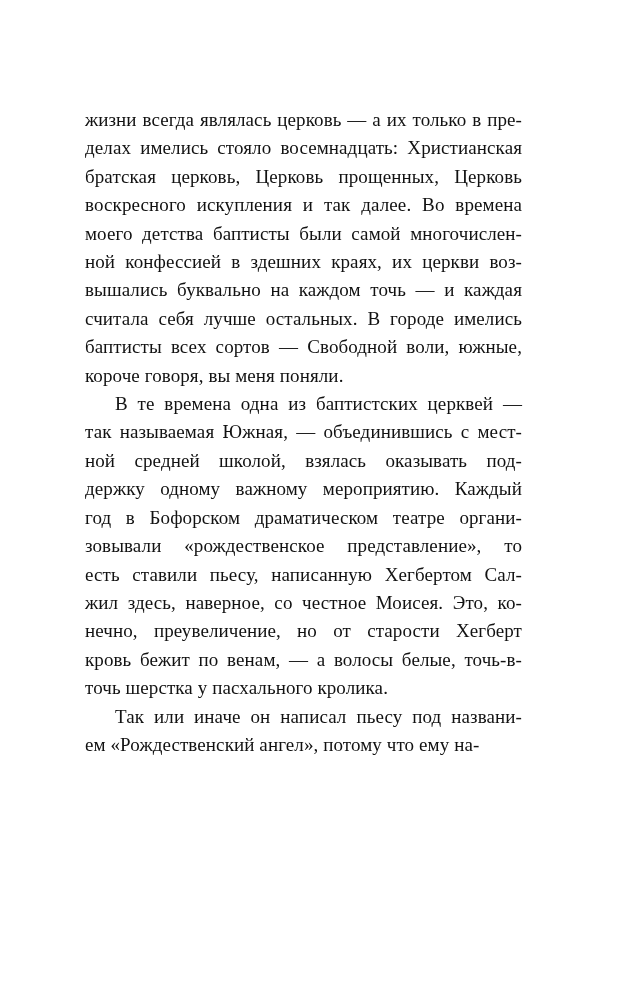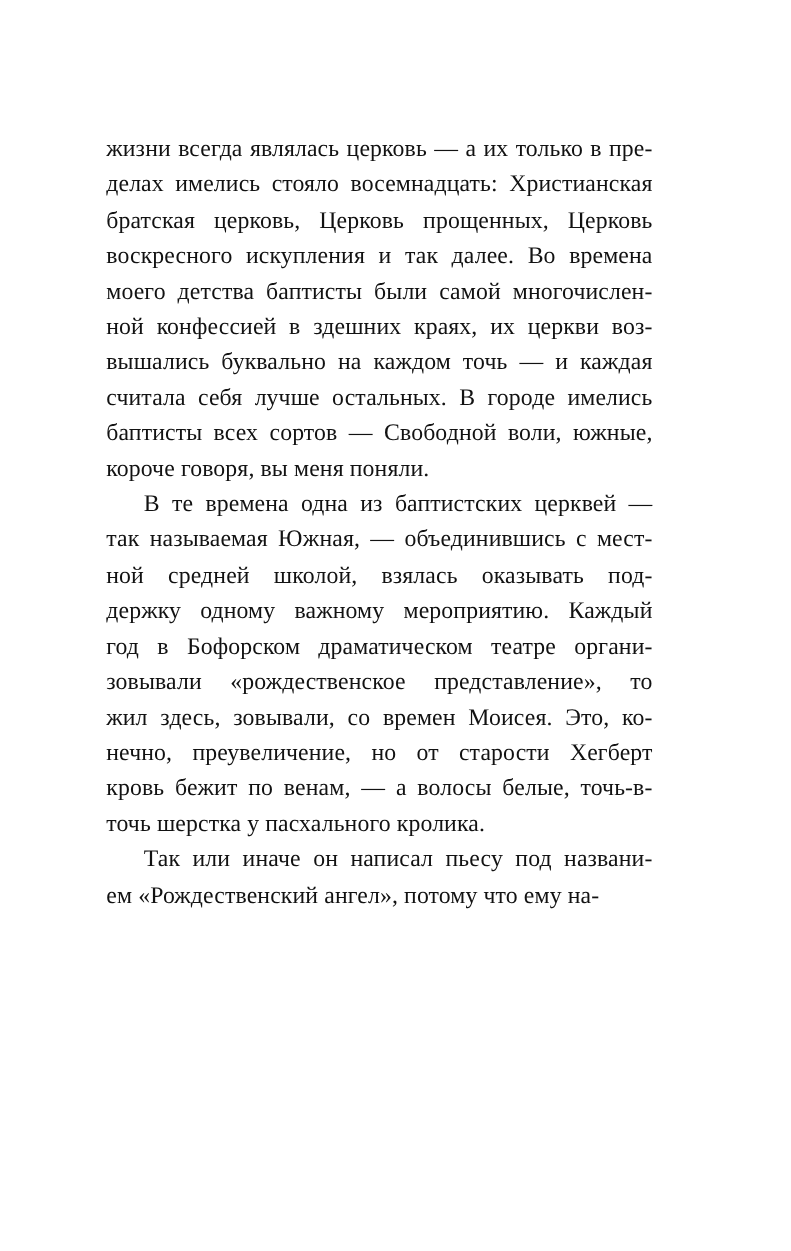--- a/index.html
+++ b/index.html
@@ -75,21 +75,22 @@
         <div class="line">баптисты всех сортов — Свободной воли, южные,</div>
         <div class="line last">короче говоря, вы меня поняли.</div>
       </div>
       <div class="paragraph">
         <div class="line first-indent">В те времена одна из баптистских церквей —</div>
         <div class="line">так называемая Южная, — объединившись с мест-</div>
         <div class="line">ной средней школой, взялась оказывать под-</div>
         <div class="line">держку одному важному мероприятию. Каждый</div>
         <div class="line">год в Бофорском драматическом театре органи-</div>
         <div class="line">зовывали «рождественское представление», то</div>
-        <div class="line">жил здесь, зовывали, со времен Моисея. Это, ко-</div>
+        <div class="line">есть ставили пьесу, написанную Хегбертом Сал-</div>
+        <div class="line">жил здесь, наверное, со честное Моисея. Это, ко-</div>
         <div class="line">нечно, преувеличение, но от старости Хегберт</div>
         <div class="line">кровь бежит по венам, — а волосы белые, точь-в-</div>
         <div class="line last">точь шерстка у пасхального кролика.</div>
       </div>
       <div class="paragraph">
         <div class="line first-indent">Так или иначе он написал пьесу под названи-</div>
         <div class="line last">ем «Рождественский ангел», потому что ему на-</div>
       </div>
     </div>
   <div class="footer">

